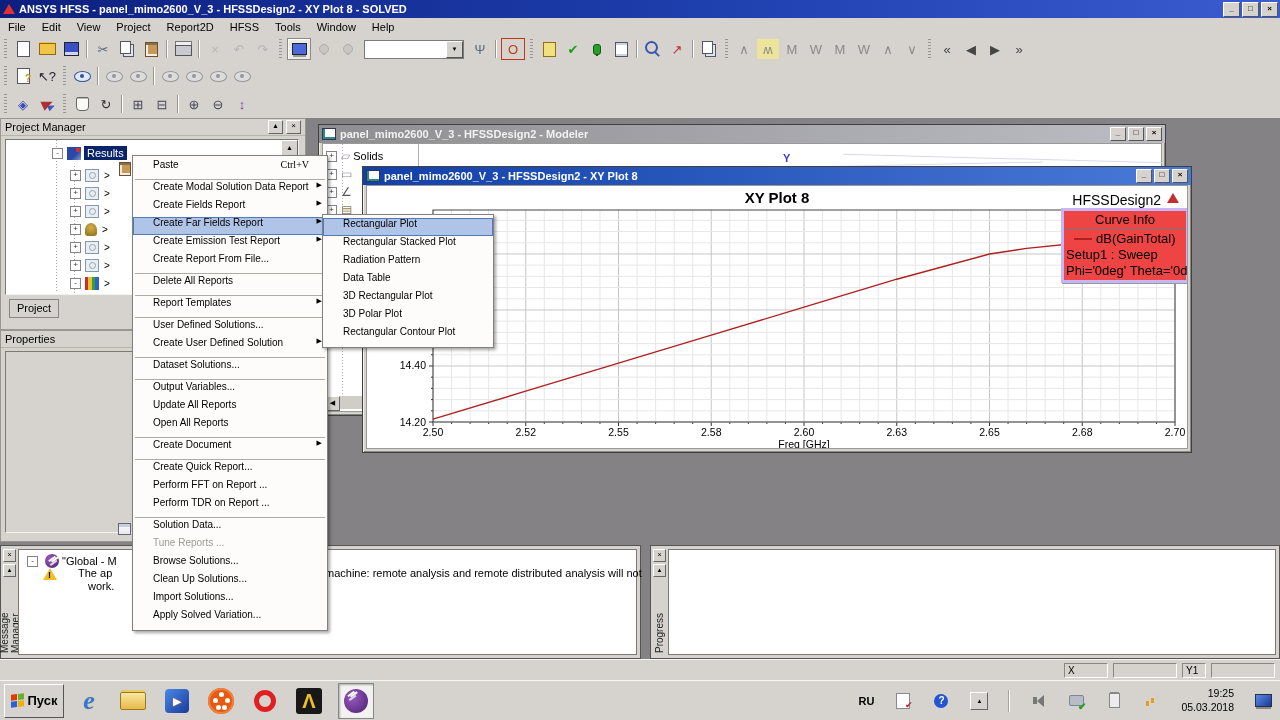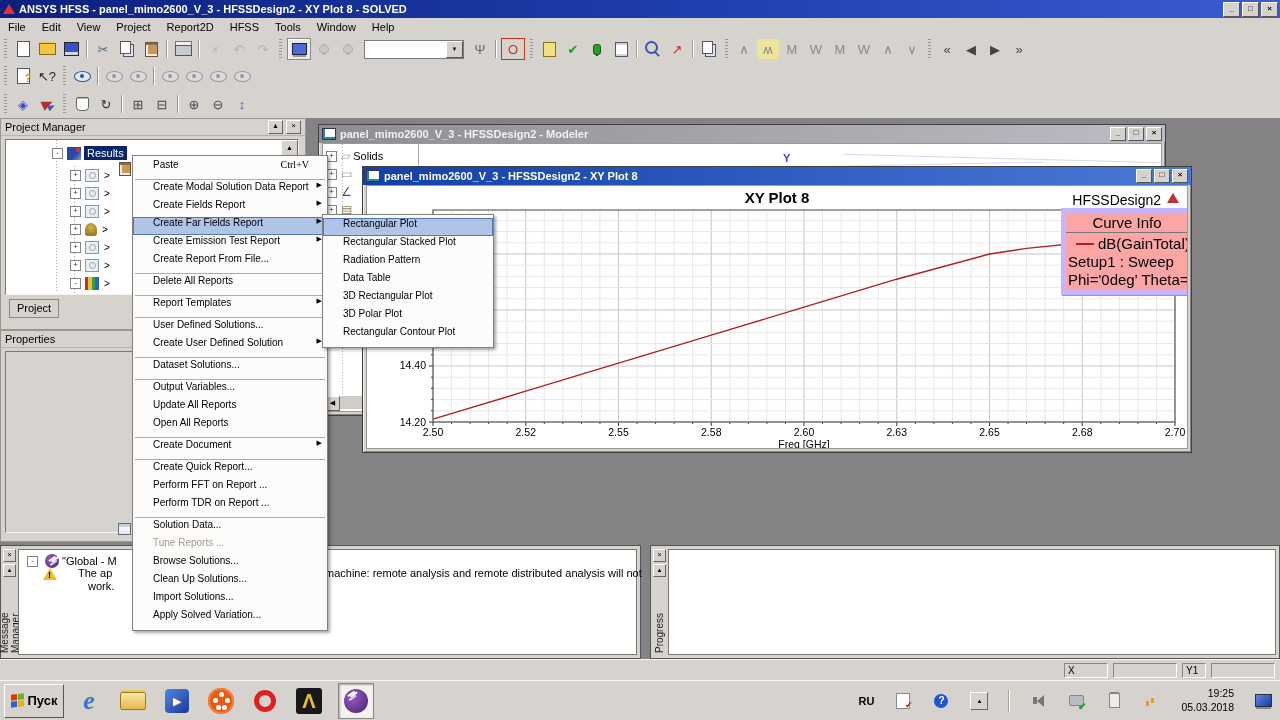--- a/index.html
+++ b/index.html
@@ -120,22 +120,22 @@
   #mod-view-y{position:absolute;left:460px;top:8px;color:#3a3ad0;font-size:11px;font-weight:bold;}
   .mview-line{position:absolute;background:#d8d8ec;height:1px;}
 
   
   #xywin{left:362px;top:166px;width:830px;height:287px;z-index:20;}
   #xy-content{position:absolute;left:3px;top:18px;right:3px;bottom:3px;background:#fff;border:1px solid #9a9a94;overflow:hidden;}
   #plot-title{position:absolute;left:0;top:3px;width:100%;text-align:center;font-size:15px;font-weight:bold;}
   #plot-design{position:absolute;right:26px;top:6px;font-size:14px;}
   #plot-logo{position:absolute;right:8px;top:7px;width:0;height:0;border-left:6px solid transparent;border-right:6px solid transparent;border-bottom:10px solid #c03030;}
   #plot-svg{position:absolute;left:0;top:0;}
-  #legend{position:absolute;left:694px;top:22px;width:122px;background:#fca5a5;border:5px solid #c4b5fd;
-    box-shadow:1px 1px 0 #999;font-size:15px;padding-bottom:2px;}
+  #legend{position:absolute;left:694px;top:22px;width:122px;background:#ef4444;border:3px solid #c4b5fd;
+    box-shadow:1px 1px 0 #999;font-size:13px;padding-bottom:2px;}
   .leg-h{text-align:center;border-bottom:1px solid #777;padding:1px 0;}
   .leg-row{display:flex;align-items:center;gap:4px;padding:2px 2px 0 10px;}
   .leg-line{width:18px;height:2px;background:#b02020;flex:none;}
   .leg-sub{padding:1px 2px 0 2px;white-space:nowrap;}
 
   
   .menu{position:absolute;background:#fdfcfa;border:1px solid #808080;box-shadow:2px 2px 3px rgba(0,0,0,.35);
     padding:3px 0;font-size:10px;}
   #ctxmenu{left:132px;top:155px;width:194px;z-index:100;}
   #submenu{left:322px;top:214px;width:170px;z-index:110;}

